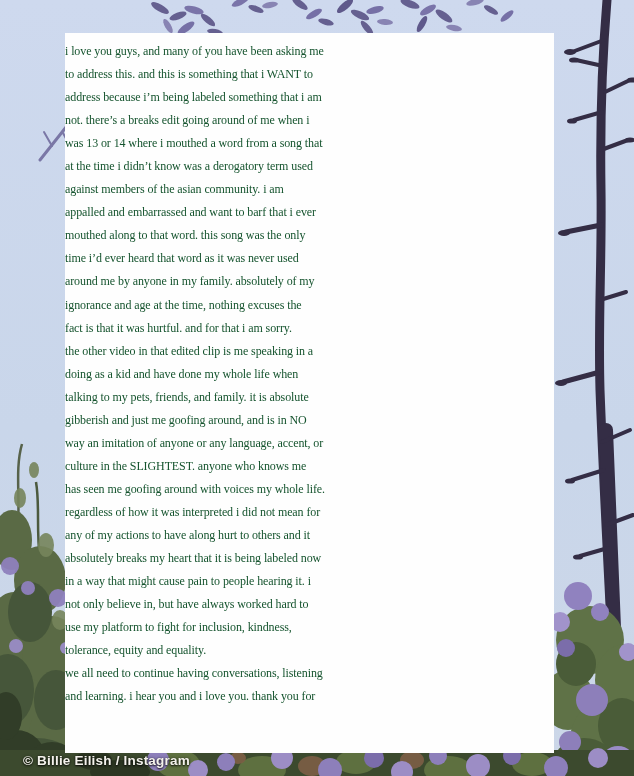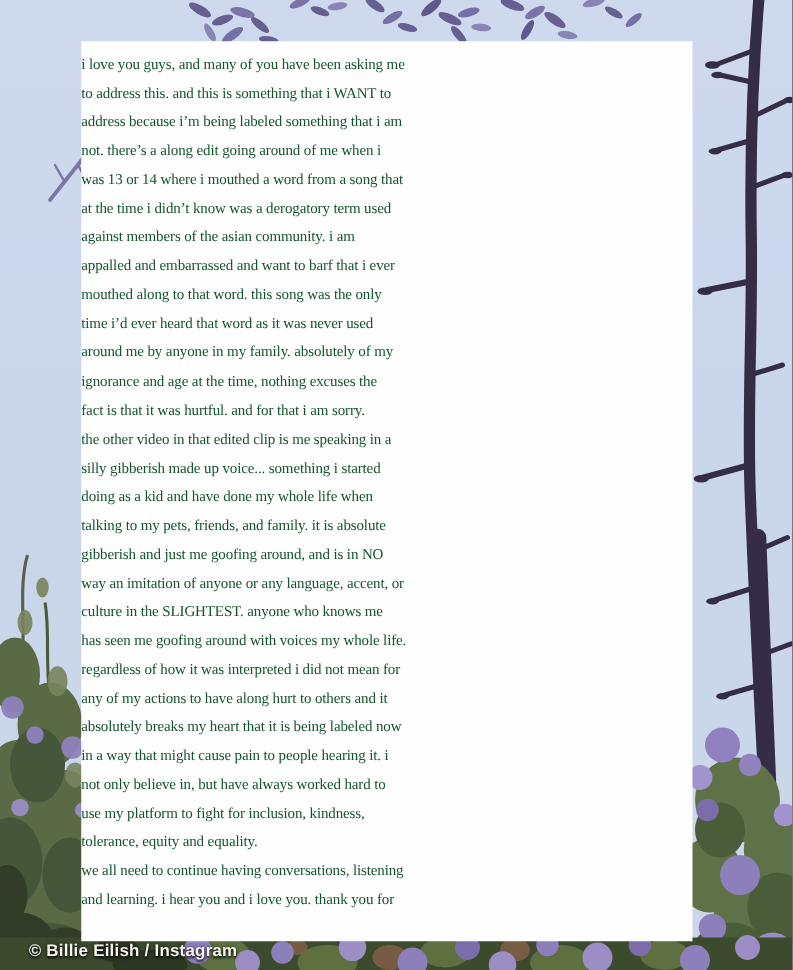--- a/index.html
+++ b/index.html
@@ -207,32 +207,31 @@
         <ellipse cx="120" cy="772" rx="30" ry="12"></ellipse>
           <ellipse cx="94" cy="760" rx="18" ry="10"></ellipse>
       </g>
     </g>
   </svg>
 
   <div class="card">
       <div class="line">i love you guys, and many of you have been asking me</div>
       <div class="line">to address this. and this is something that i WANT to</div>
       <div class="line">address because i’m being labeled something that i am</div>
-      <div class="line">not. there’s a along edit going around of me when i</div>
+      <div class="line">not. there’s a breaks edit going around of me when i</div>
       <div class="line">was 13 or 14 where i mouthed a word from a song that</div>
       <div class="line">at the time i didn’t know was a derogatory term used</div>
       <div class="line">against members of the asian community. i am</div>
       <div class="line">appalled and embarrassed and want to barf that i ever</div>
       <div class="line">mouthed along to that word. this song was the only</div>
       <div class="line">time i’d ever heard that word as it was never used</div>
       <div class="line">around me by anyone in my family. absolutely of my</div>
       <div class="line">ignorance and age at the time, nothing excuses the</div>
       <div class="line">fact is that it was hurtful. and for that i am sorry.</div>
       <div class="line">the other video in that edited clip is me speaking in a</div>
-      <div class="line">silly gibberish made up voice... something i started</div>
       <div class="line">doing as a kid and have done my whole life when</div>
       <div class="line">talking to my pets, friends, and family. it is absolute</div>
       <div class="line">gibberish and just me goofing around, and is in NO</div>
       <div class="line">way an imitation of anyone or any language, accent, or</div>
       <div class="line">culture in the SLIGHTEST. anyone who knows me</div>
       <div class="line">has seen me goofing around with voices my whole life.</div>
       <div class="line">regardless of how it was interpreted i did not mean for</div>
       <div class="line">any of my actions to have along hurt to others and it</div>
       <div class="line">absolutely breaks my heart that it is being labeled now</div>
       <div class="line">in a way that might cause pain to people hearing it. i</div>

